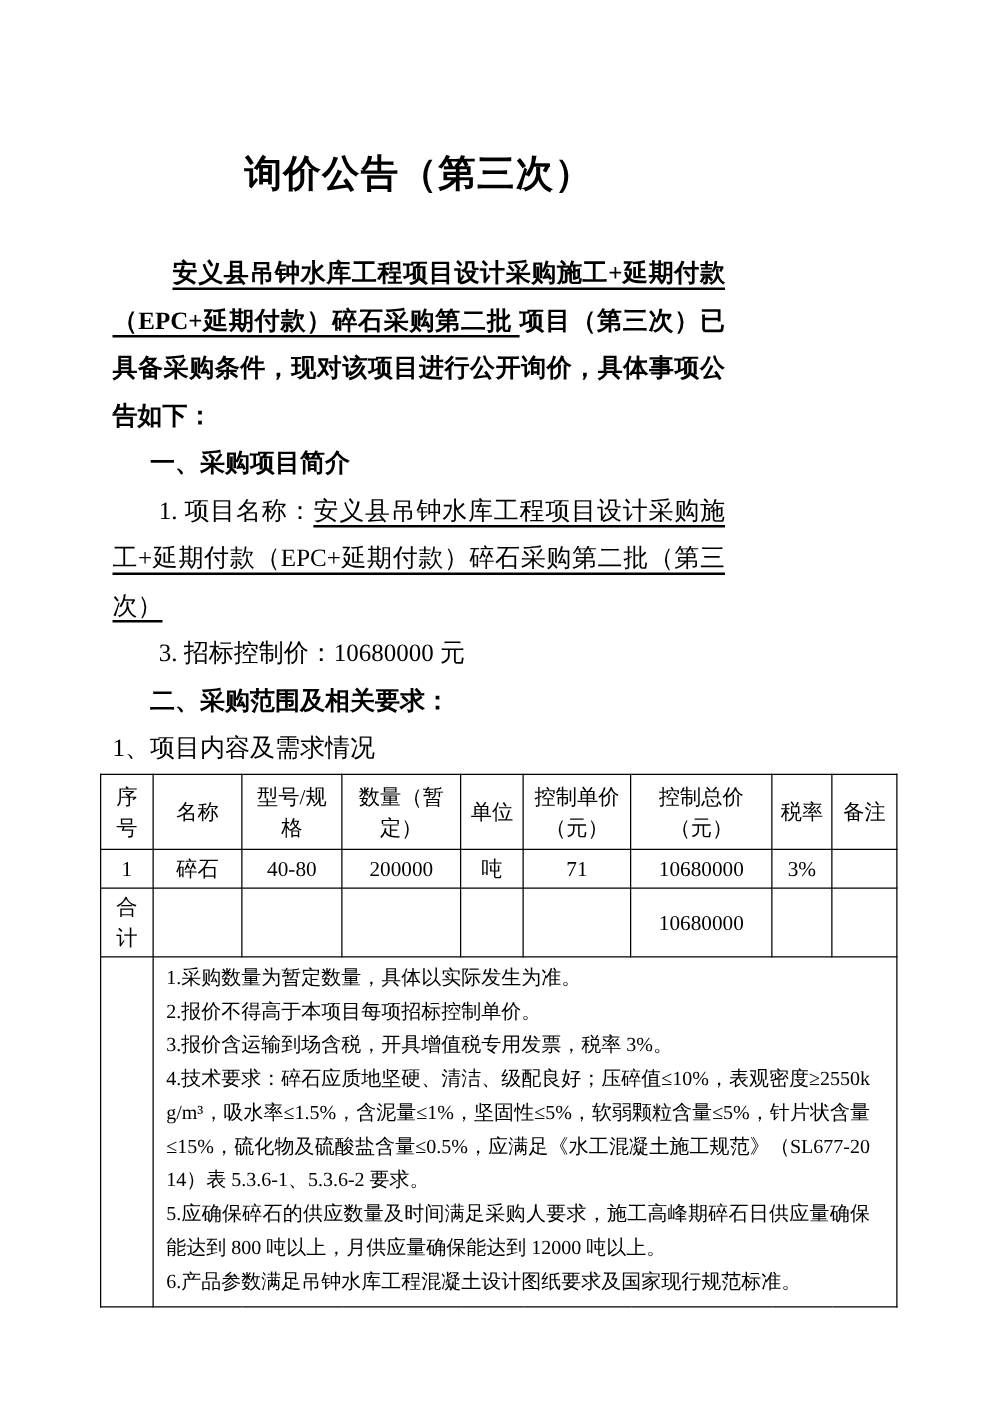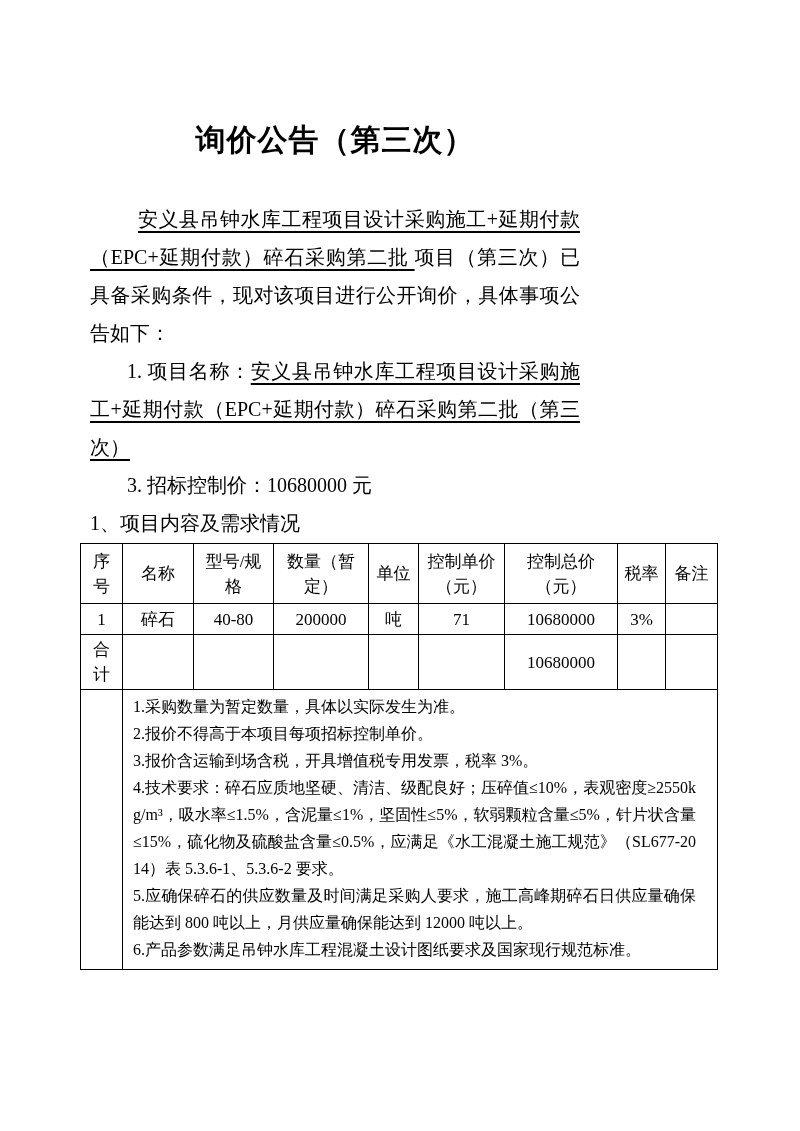--- a/index.html
+++ b/index.html
@@ -27,21 +27,21 @@
     letter-spacing: 1px;
     margin: 0 0 42px 0;
     line-height: 36px;
   }
   .para {
     font-size: 20px;
     line-height: 38px;
     margin: 0;
     text-align: justify;
   }
-  .intro { text-indent: 48px; }
+  .intro { text-indent: 48px; font-weight: bold; }
   .u {
     text-decoration: underline;
     text-underline-offset: 5px;
   }
   .sec-heading {
     font-weight: bold;
     text-indent: 30px;
   }
   .num-item { text-indent: 37px; }
   .sub-plain { text-indent: 0; }
@@ -85,26 +85,28 @@
 </style>
 </head>
 <body>
 
 <div class="page">
 
   <h1 class="doc-title">询价公告（第三次）</h1>
 
   <p class="para intro"><span class="u">安义县吊钟水库工程项目设计采购施工+延期付款（EPC+延期付款）碎石采购第二批 </span><span>项目（第三次）已具备采购条件，现对该项目进行公开询价，具体事项公告如下：</span></p>
 
+  <p class="para sec-heading">一、采购项目简介</p>
 
   <p class="para num-item"><span>1. 项目名称：</span><span class="u">安义县吊钟水库工程项目设计采购施工+延期付款（EPC+延期付款）碎石采购第二批（第三次）  </span></p>
 
 
   <p class="para num-item">3. 招标控制价：10680000 元</p>
 
+  <p class="para sec-heading">二、采购范围及相关要求：</p>
 
   <p class="para sub-plain">1、项目内容及需求情况</p>
 
   <table class="req-table">
     <colgroup>
       <col style="width:42px">
         <col style="width:71px">
         <col style="width:80px">
       <col style="width:95px">
         <col style="width:50px">

